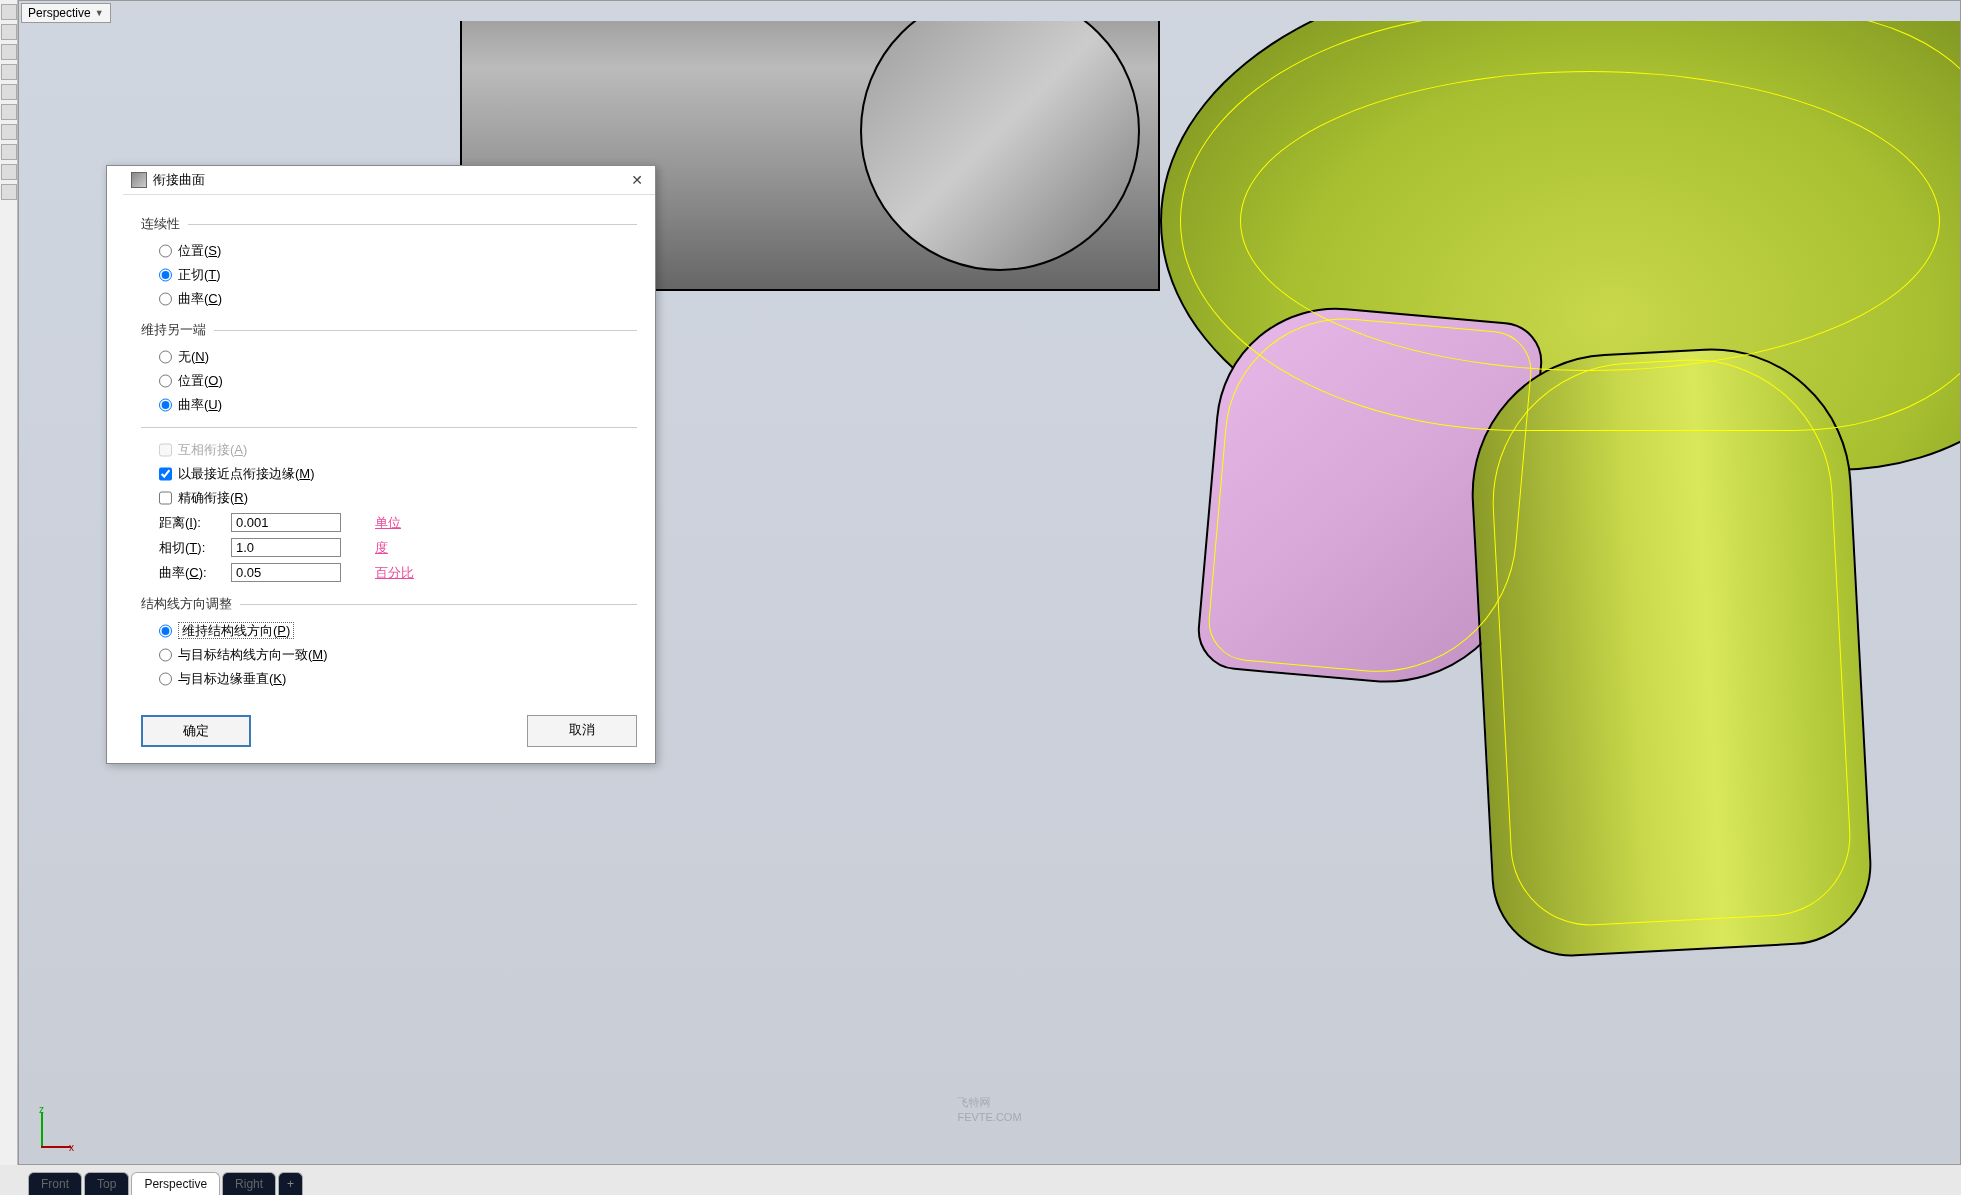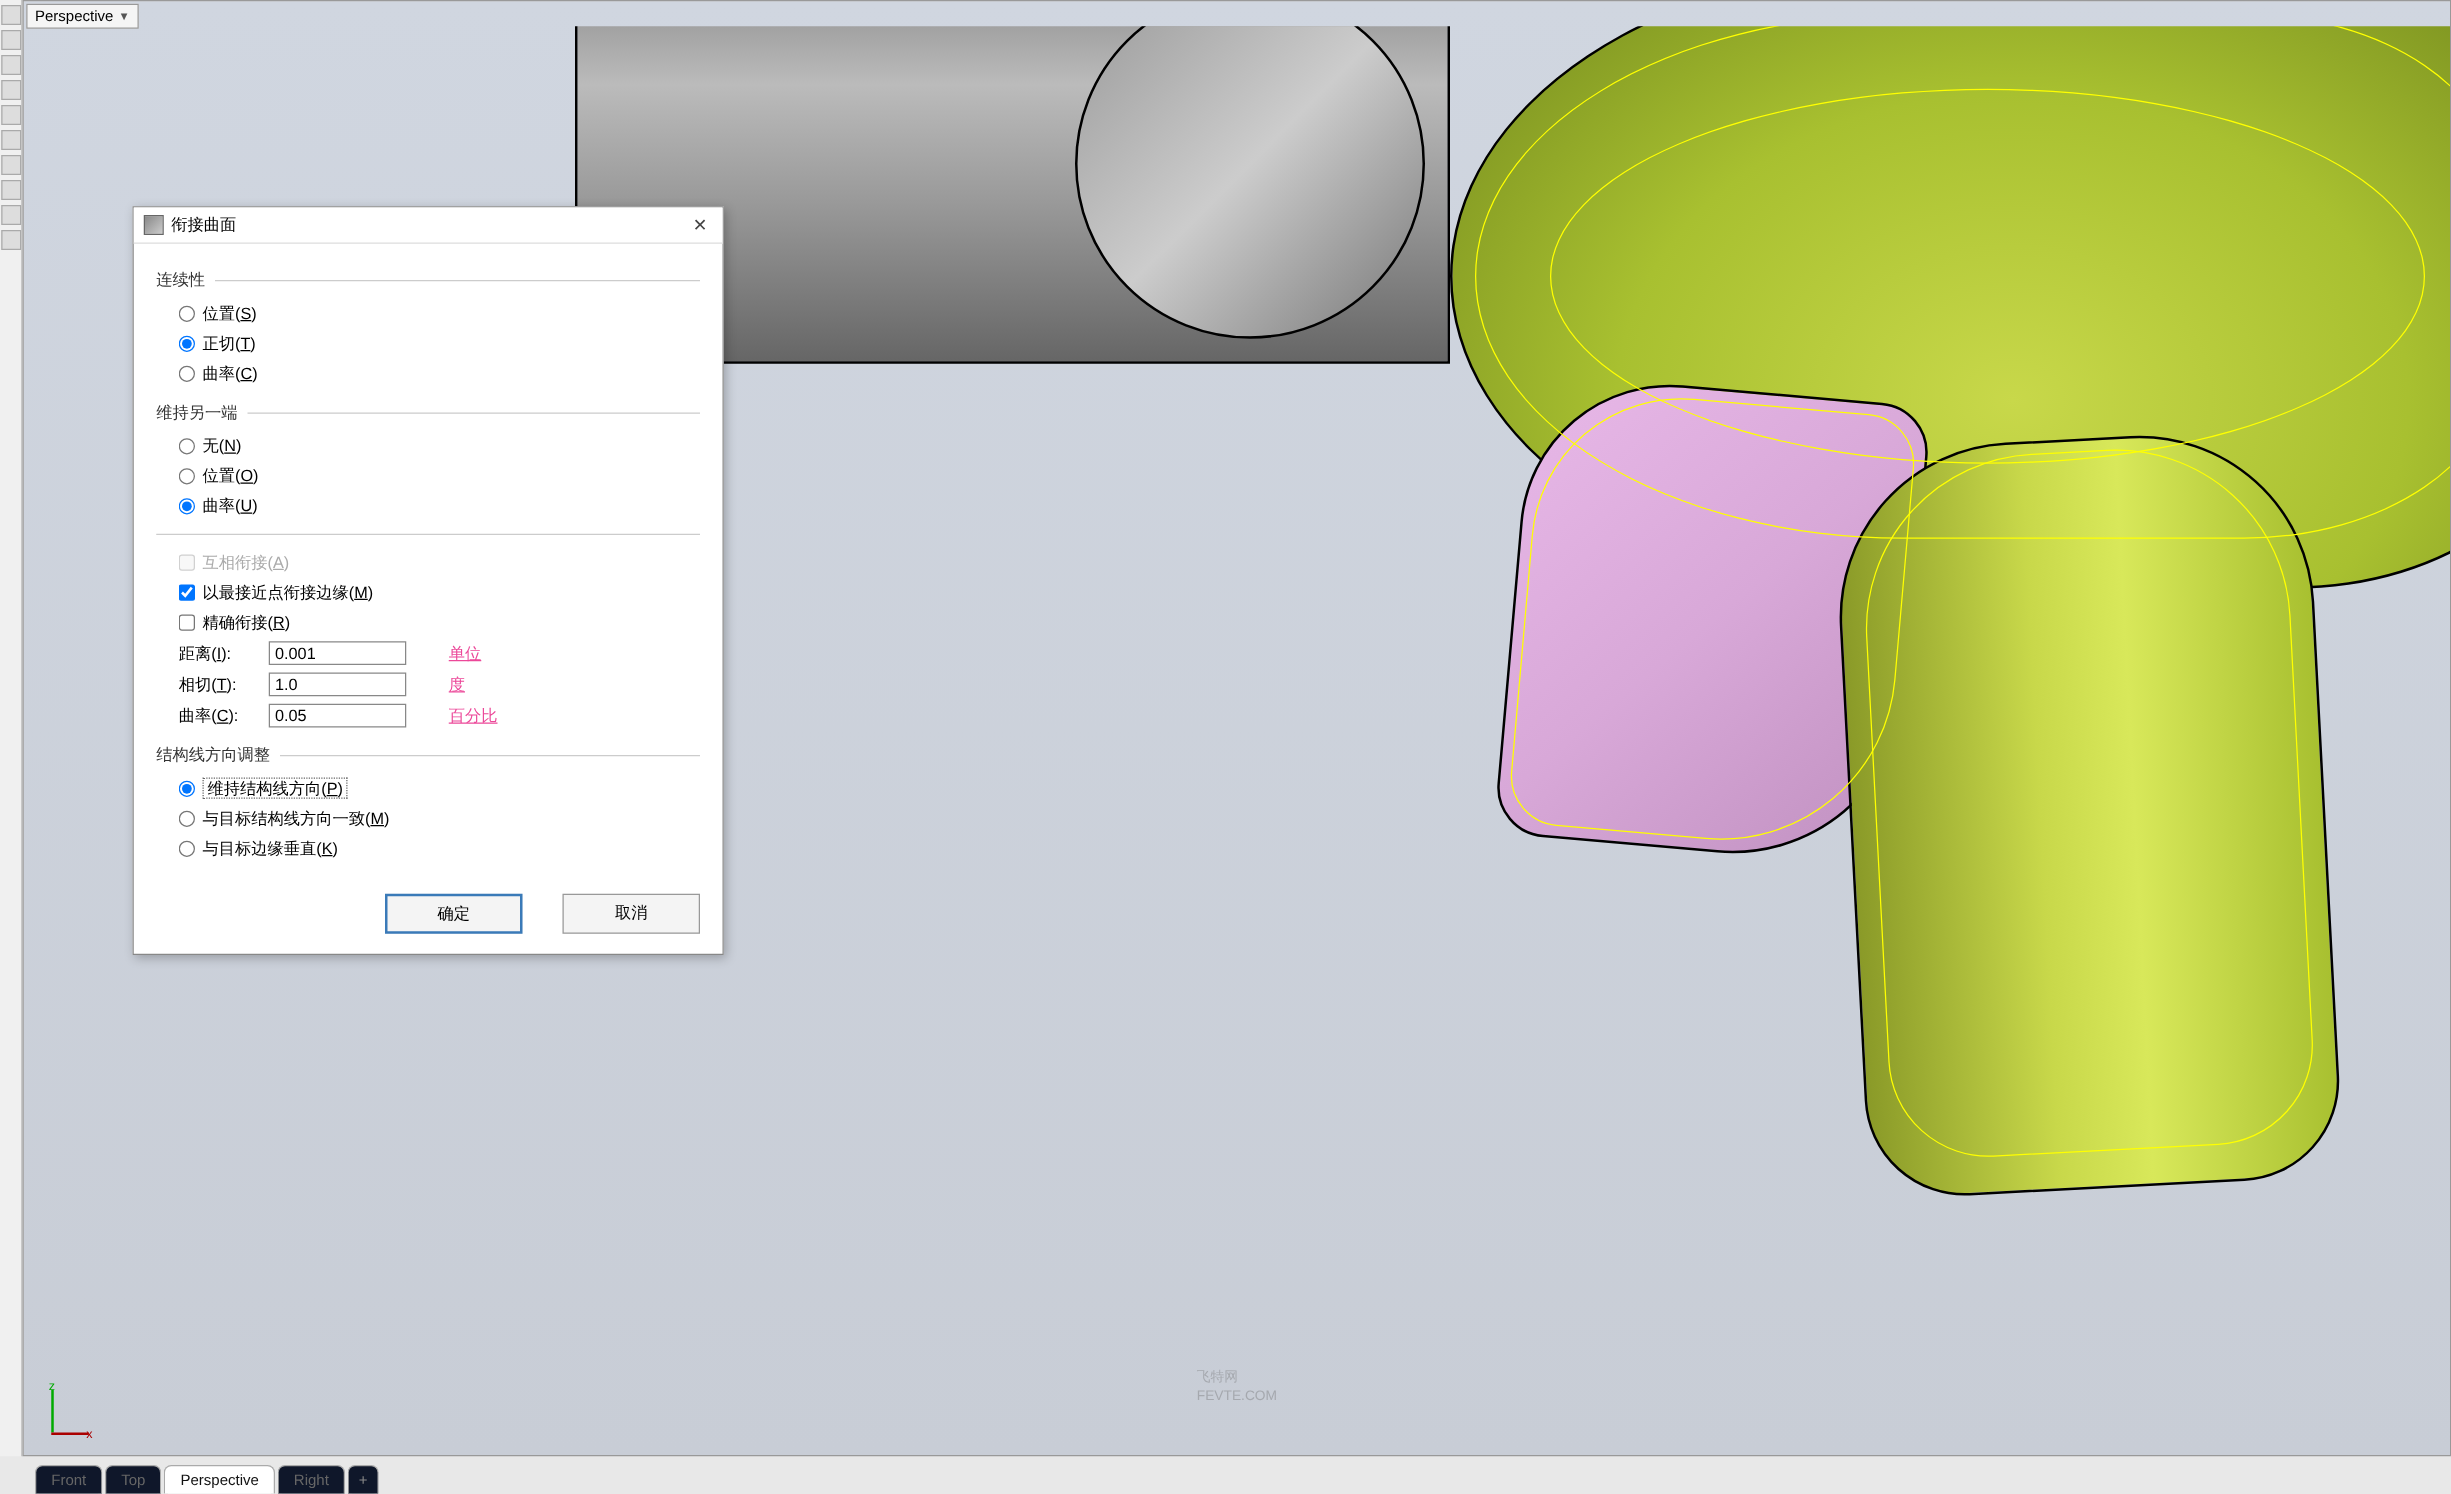--- a/index.html
+++ b/index.html
@@ -152,25 +152,26 @@
     font-size: 9px;
     text-align: center;
     line-height: 14px;
     color: #555;
   }
   
   .dialog {
     position: absolute;
     left: 106px;
     top: 165px;
-    width: 473px;
+    width: 550px;
     background: #fff;
     border: 1px solid #888;
     box-shadow: 2px 2px 8px rgba(0,0,0,0.25);
     font-size: 13px;
+    padding-left: 16px;
   }
   .dialog-title {
     display: flex;
     align-items: center;
     justify-content: space-between;
     padding: 5px 8px;
     background: #fff;
     border-bottom: 1px solid #ddd;
   }
   .dialog-title .title-left {
@@ -233,21 +234,21 @@
   .field-row .label { width: 60px; }
   .field-row input[type=text] {
     width: 110px;
     border: 1px solid #888;
     padding: 1px 4px;
     font-size: 13px;
   }
   .field-row .unit { margin-left: 22px; color: #ec4899; text-decoration: underline; }
   .buttons {
     display: flex;
-    justify-content: flex-end;
+    justify-content: space-between;
     gap: 32px;
     margin-top: 24px;
   }
   .btn {
     width: 110px;
     padding: 5px 0;
     background: #f4f4f4;
     border: 1px solid #999;
     text-align: center;
     cursor: pointer;

